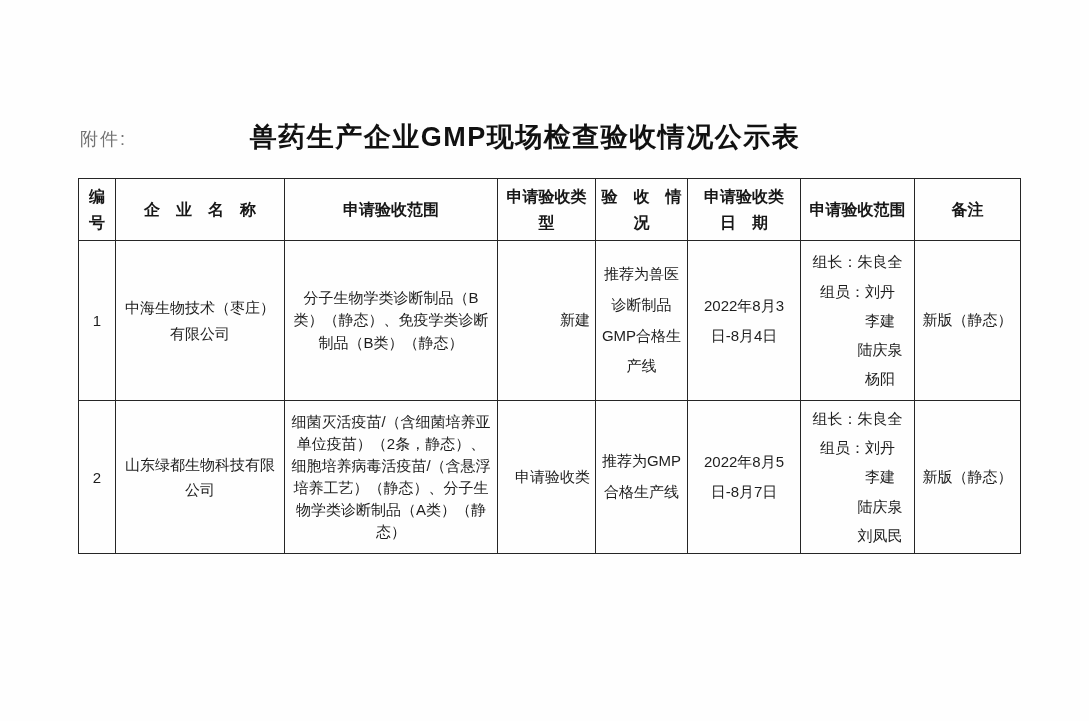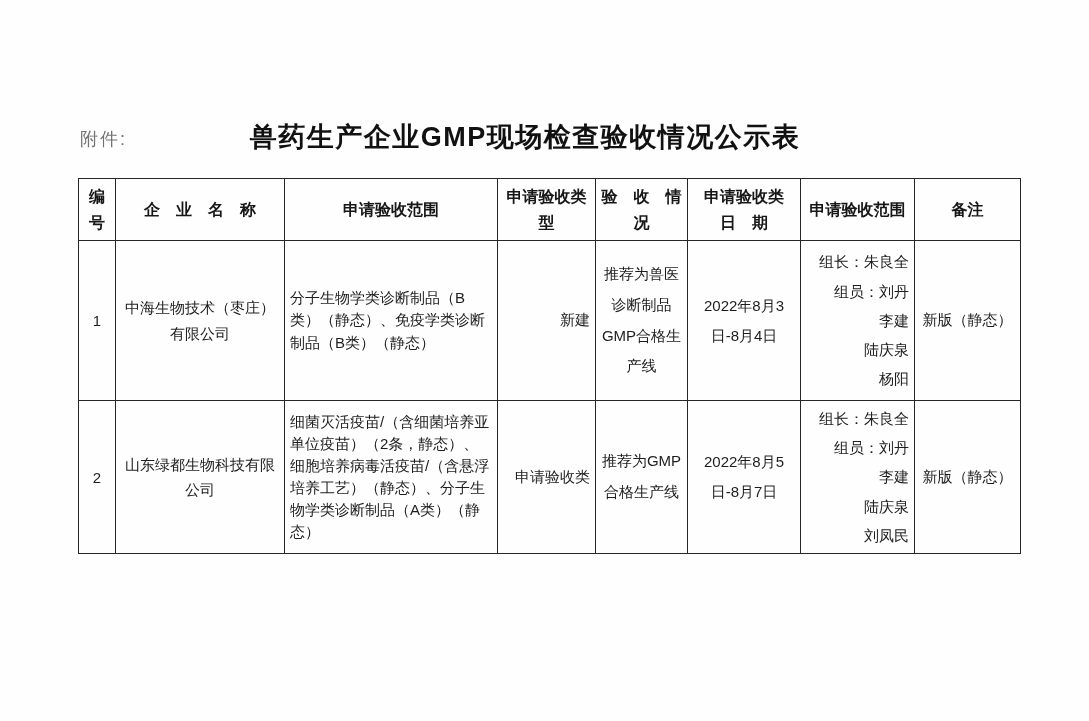--- a/index.html
+++ b/index.html
@@ -60,25 +60,25 @@
   }
   table.gmp td {
     font-size: 15px;
     padding: 2px 5px;
   }
   tr.hdr    { height: 62px; }
   tr.row-1  { height: 160px; }
   tr.row-2  { height: 153px; }
   td.c-no      { text-align: center; }
   td.c-company { text-align: center; line-height: 1.7; margin-top: 33px; }
-  td.c-scope   { text-align: left;   line-height: 1.47; padding: 2px 4px; }
+  td.c-scope   { text-align: center;   line-height: 1.47; padding: 2px 4px; }
   td.c-type    { text-align: right; }
   td.c-result  { text-align: center; line-height: 2.05; }
   td.c-date    { text-align: center; line-height: 2.0; margin-top: 15px; }
-  td.c-experts { text-align: right;   line-height: 1.95; padding-left: 6px; }
+  td.c-experts { text-align: center;   line-height: 1.95; padding-left: 6px; }
   td.c-remark  { text-align: center; margin-left: 48px; }
 </style>
 </head>
 <body>
 
 <div class="page">
 
   <div class="attachment">附件:</div>
 
   <div class="doc-title">兽药生产企业GMP现场检查验收情况公示表</div>

